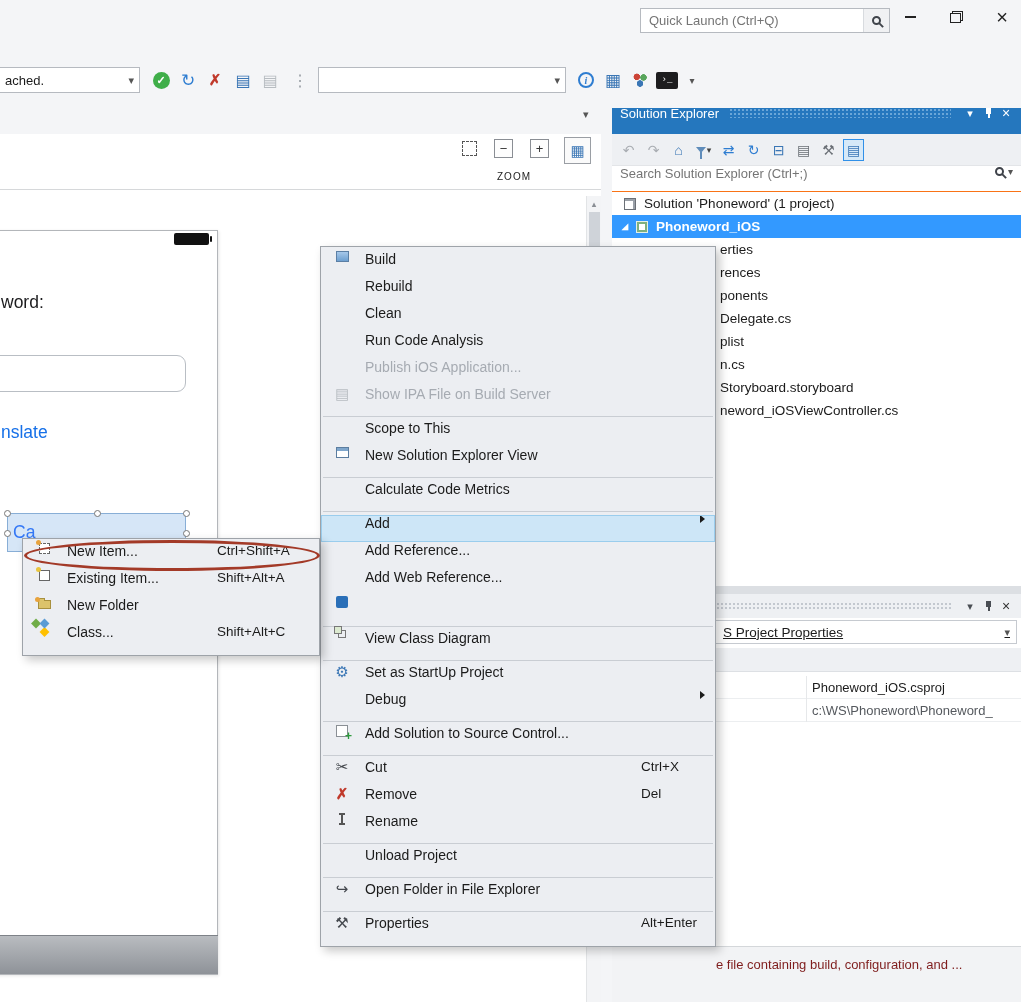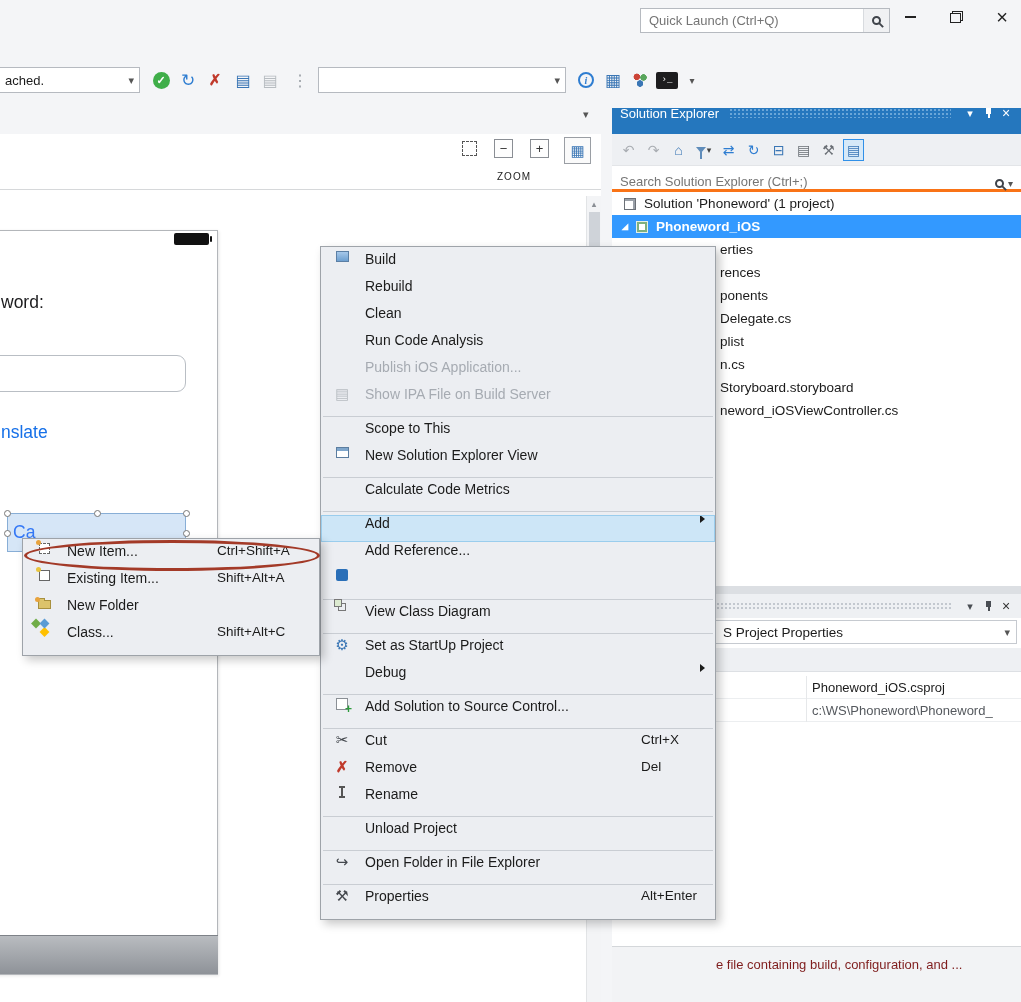--- a/index.html
+++ b/index.html
@@ -80,21 +80,21 @@
   .pin { position:relative; width:9px; height:12px; }
   .pin::before { content:""; position:absolute; top:1px; left:2px; width:5px; height:6px; background:#fff; }
   .pin::after  { content:""; position:absolute; top:7px; left:4px; width:2px; height:4px; background:#fff; }
   .pin.dark::before, .pin.dark::after { background:#4a4e54; }
   .se-toolbar { position:absolute; left:0; top:26px; width:100%; height:32px; background:#eef0f3;
                 border-bottom:1px solid #e3e5e8; display:flex; align-items:center; gap:4px; padding:0 6px; }
   .tbi { min-width:21px; height:22px; display:flex; align-items:center; justify-content:center; font-size:14px; }
   .tbi.sel { border:1px solid #3090e8; background:#d6e9f8; }
   .tbi .sm-caret { font-size:9px; color:#444; margin-left:1px; }
   .se-search { position:absolute; left:0; top:58px; width:100%; height:26px; background:#fff;
-               border-bottom:3px solid #f97316; display:flex; align-items:flex-end; }
+               border-bottom:1px solid #f97316; display:flex; align-items:flex-start; }
   .se-search input { flex:1; border:none; outline:none; font-size:13px; color:#767676; padding:0 8px;
                      font-family:"Liberation Sans", sans-serif; }
   .se-search .tail { display:flex; align-items:center; gap:4px; padding-right:8px; color:#555; font-size:10px; }
   .se-tree { position:absolute; left:0; top:84px; width:100%; bottom:0; font-size:13.5px; }
   .trow { height:23px; display:flex; align-items:center; padding-left:12px; white-space:nowrap; }
   .trow .ticon { margin-right:8px; flex:none; }
   .sol-icon { width:12px; height:12px; border:1px solid #6b7077; background:#fff; box-shadow:inset -2px 2px 0 #9aa0a8; }
   .proj-icon { width:12px; height:12px; border:1px solid #e5efe5; background:#fff; box-shadow:inset 0 0 0 2px #7fb07f; }
   .trow.sel { background:var(--selection-blue,#3399ff); color:#fff; font-weight:bold; padding-left:10px; }
   .texp { width:14px; font-size:8px; color:#fff; flex:none; }
@@ -102,21 +102,21 @@
 
   
   .splitter { position:absolute; left:586px; top:586px; width:435px; height:8px; background:#dcdfe3; }
   .ppanel { position:absolute; left:612px; top:594px; width:409px; height:408px; background:#fff; }
   .pp-header { position:absolute; left:0; top:0; width:100%; height:24px; background:#eef0f3;
                display:flex; align-items:center; padding:0 6px; }
   .pp-pattern { flex:1; height:9px; margin:0 10px;
                 background-image:radial-gradient(#c3c8cf 1px, transparent 1.2px); background-size:4px 4px; }
   .pp-header .hbtn { color:#4a4e54; }
   .pp-combo { position:absolute; left:4px; right:4px; top:26px; height:24px; background:#fff; border:1px solid #c6cad0;
-              display:flex; align-items:center; font-size:13.5px; }
+              display:flex; align-items:center; font-size:13.5px;text-decoration:underline; }
   .pp-combo .val { margin-left:106px; }
   .pp-combo .dd { margin-left:auto; padding-right:6px; color:#555; font-size:11px; }
   .pp-toolbar { position:absolute; left:0; top:54px; width:100%; height:24px; background:#eef0f3; border-bottom:1px solid #dde0e4; }
   .pp-grid { position:absolute; left:0; top:82px; width:100%; }
   .pgrow { height:23px; display:flex; align-items:center; border-bottom:1px solid #eceef0; font-size:13px; }
   .pgrow .cell { padding-left:200px; white-space:nowrap; overflow:hidden; }
   .pgline { position:absolute; left:194px; top:0; height:46px; border-left:1px solid #e6e8ea; }
   .pp-desc { position:absolute; left:0; top:352px; width:100%; height:56px; background:#f2f3f5; border-top:1px solid #d4d7da; }
   .pp-desc .txt { margin:10px 8px 0 104px; font-size:13px; color:#7f1d1d; white-space:nowrap; overflow:hidden; }
 
@@ -457,20 +457,25 @@
         <span class="lbl">Add</span>
         <span class="sc"></span>
         <span class="arr"></span>
       </div>
     <div class="mi">
         <span class="ric"></span>
         <span class="lbl">Add Reference...</span>
         <span class="sc"></span>
       </div>
     <div class="mi">
+        <span class="ric"></span>
+        <span class="lbl">Add Web Reference...</span>
+        <span class="sc"></span>
+      </div>
+    <div class="mi">
         <span class="ric">
           <span class="ic-nuget"></span>
         </span>
         <span class="sc"></span>
       </div>
     <div class="msep"></div>
     <div class="mi">
         <span class="ric">
           <span class="ic-diagram"></span>
         </span>

